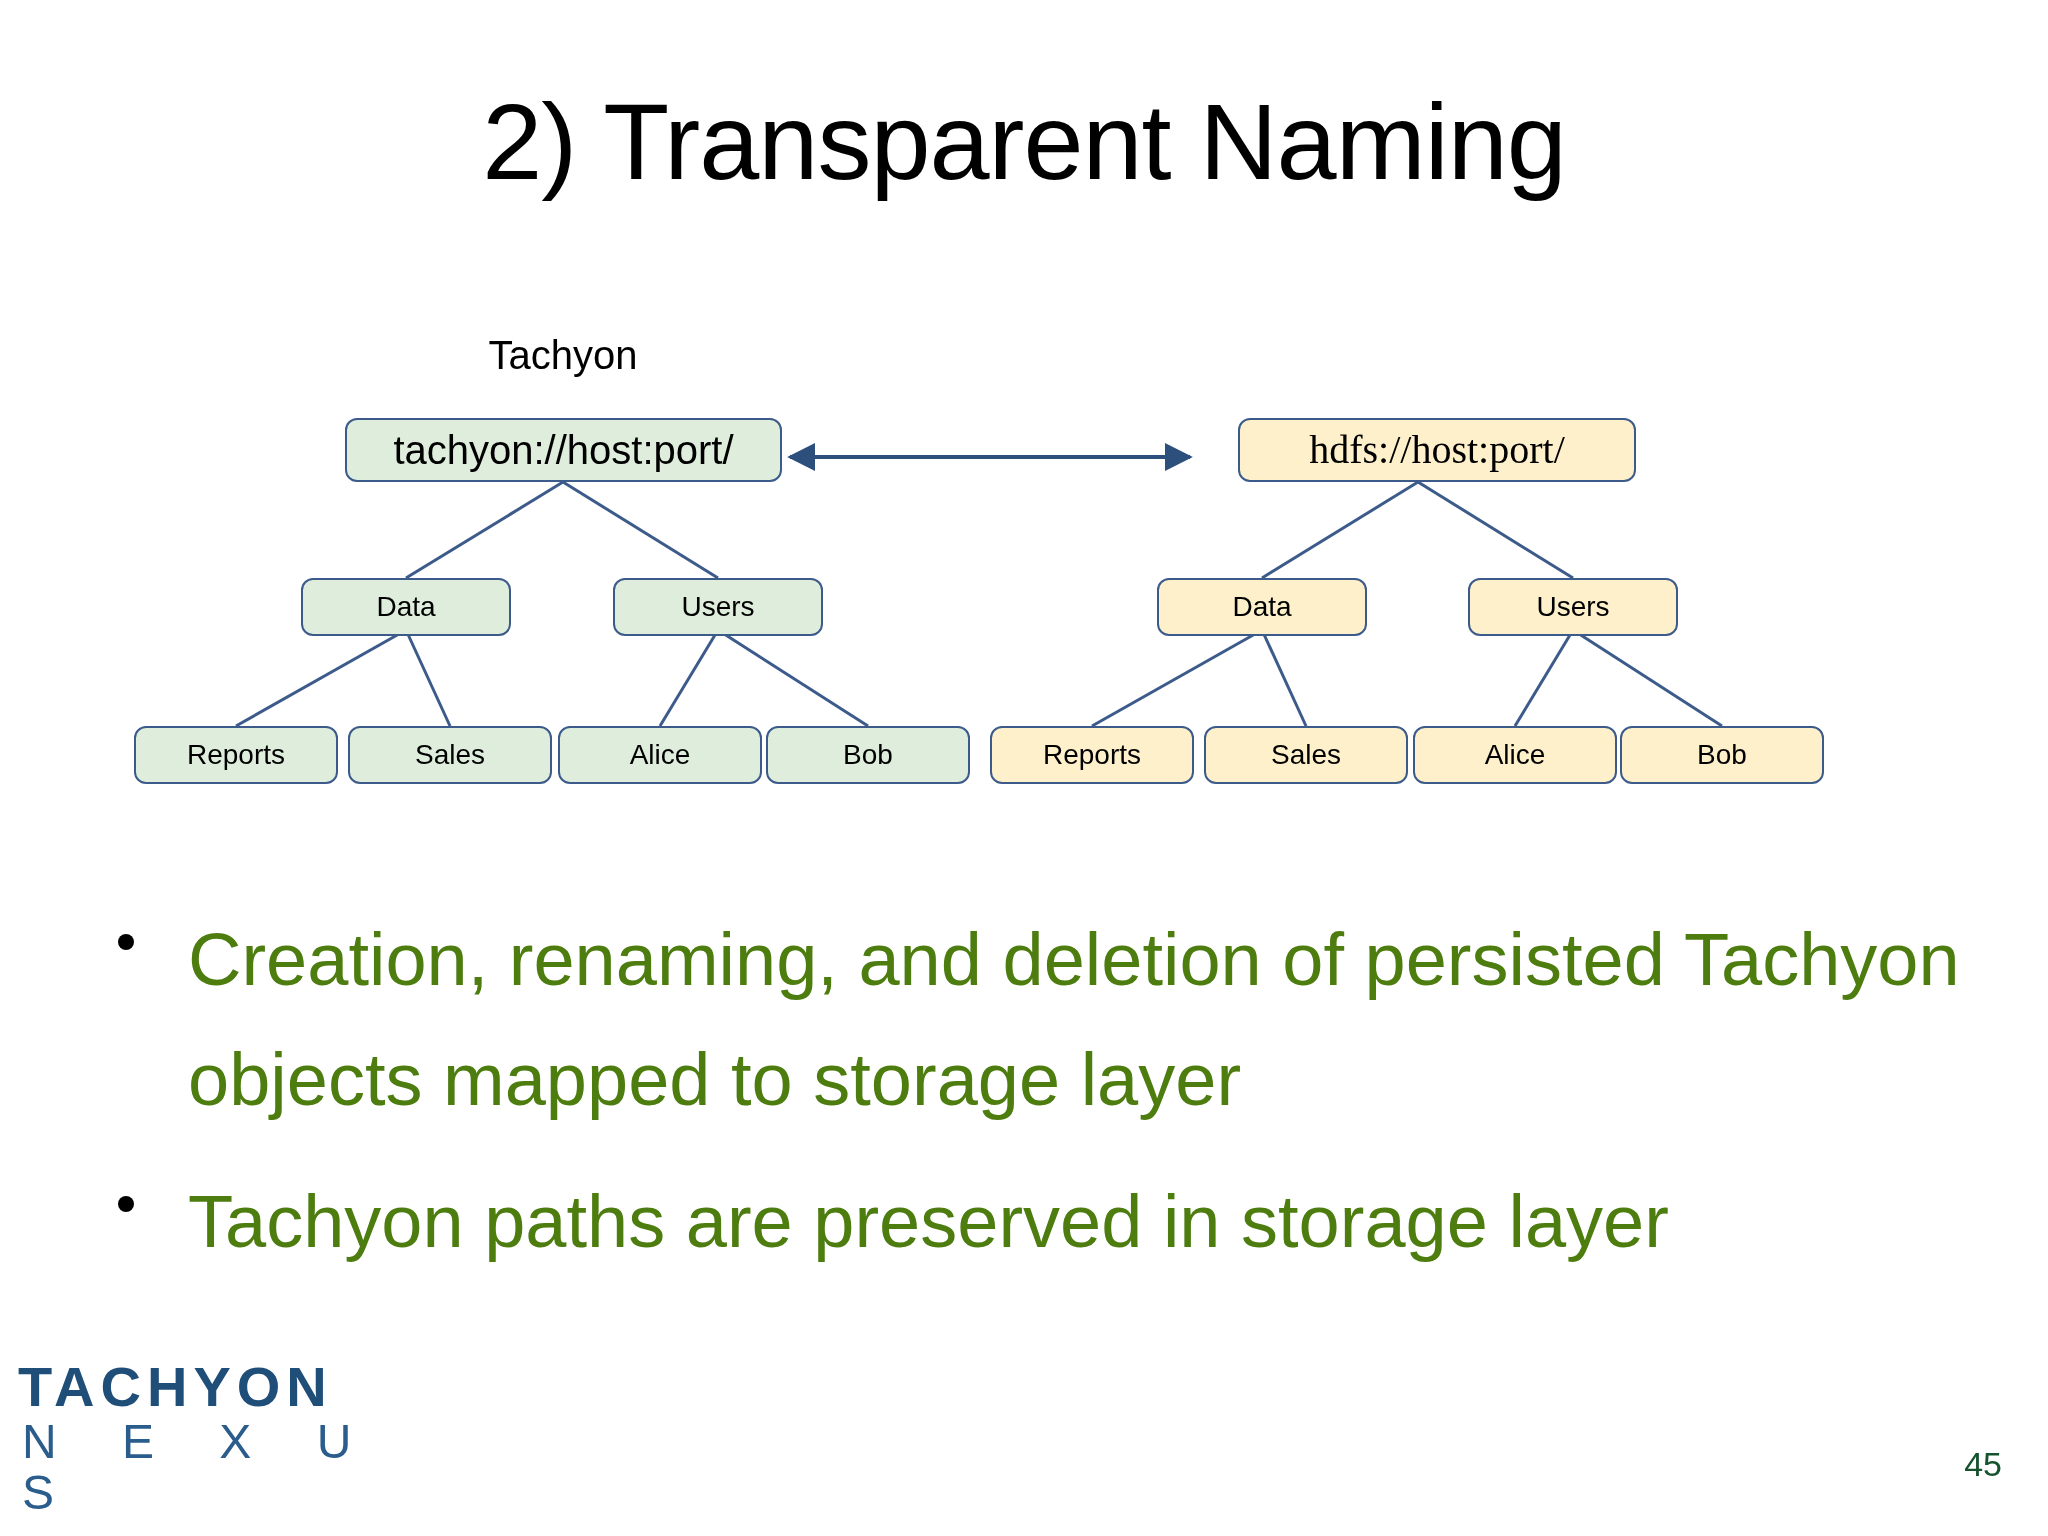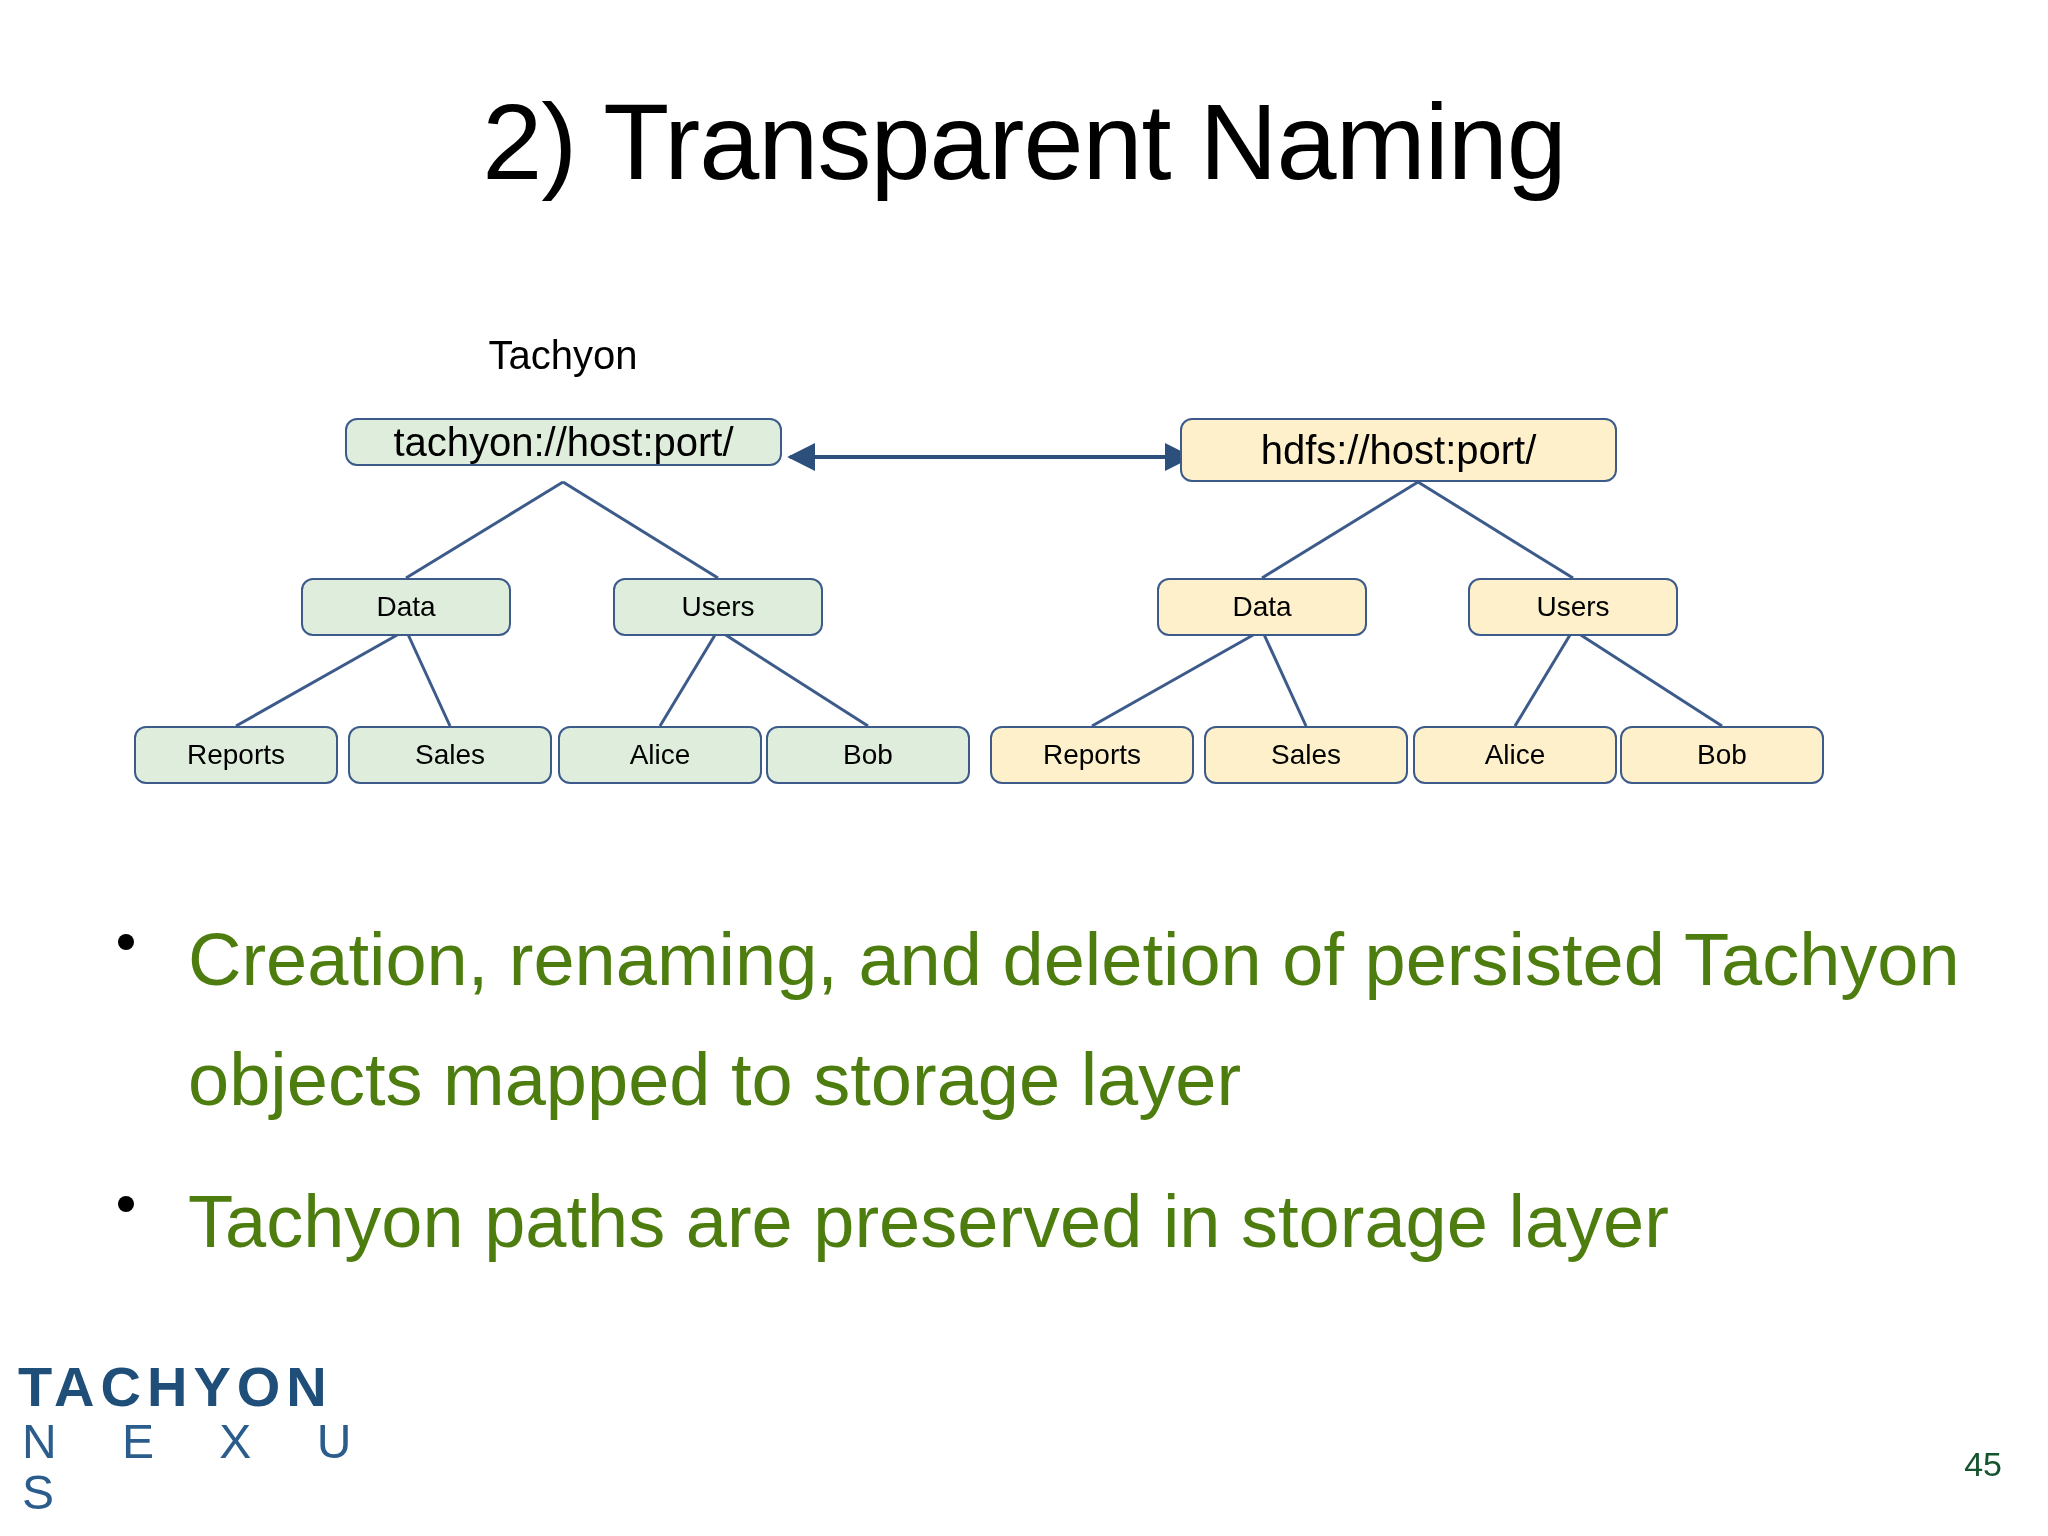--- a/index.html
+++ b/index.html
@@ -169,36 +169,36 @@
       <line x1="1262" y1="330" x2="1306" y2="426"></line>
       <line x1="1573" y1="330" x2="1515" y2="426"></line>
       <line x1="1573" y1="330" x2="1722" y2="426"></line>
     </g>
 
     <line x1="790" y1="157" x2="1190" y2="157" stroke="#2d4f7c" stroke-width="4" marker-start="url(#arrow-left)" marker-end="url(#arrow-right)"></line>
   </svg>
 
   <div class="tree-caption" style="left:363px; top:35px; width:400px;">Tachyon</div>
 
-  <div class="node green root" style="left:345px; top:118px; width:437px; height:48px;">tachyon://host:port/</div>
+  <div class="node green root" style="left:345px; top:118px; width:437px; height:64px;">tachyon://host:port/</div>
 
   <div class="node green" style="left:301px; top:278px; width:210px; height:58px;">Data</div>
 
   <div class="node green" style="left:613px; top:278px; width:210px; height:58px;">Users</div>
 
   <div class="node green" style="left:134px; top:426px; width:204px; height:58px;">Reports</div>
 
   <div class="node green" style="left:348px; top:426px; width:204px; height:58px;">Sales</div>
 
   <div class="node green" style="left:558px; top:426px; width:204px; height:58px;">Alice</div>
 
   <div class="node green" style="left:766px; top:426px; width:204px; height:58px;">Bob</div>
 
 
-  <div class="node yellow root" style="left:1180px; top:118px; width:437px; height:64px;">hdfs://host:port/</div>
+  <div class="node yellow root" style="left:1238px; top:118px; width:398px; height:64px;font-family:Liberation Serif, serif;">hdfs://host:port/</div>
 
   <div class="node yellow" style="left:1157px; top:278px; width:210px; height:58px;">Data</div>
 
   <div class="node yellow" style="left:1468px; top:278px; width:210px; height:58px;">Users</div>
 
   <div class="node yellow" style="left:990px; top:426px; width:204px; height:58px;">Reports</div>
 
   <div class="node yellow" style="left:1204px; top:426px; width:204px; height:58px;">Sales</div>
 
   <div class="node yellow" style="left:1413px; top:426px; width:204px; height:58px;">Alice</div>

